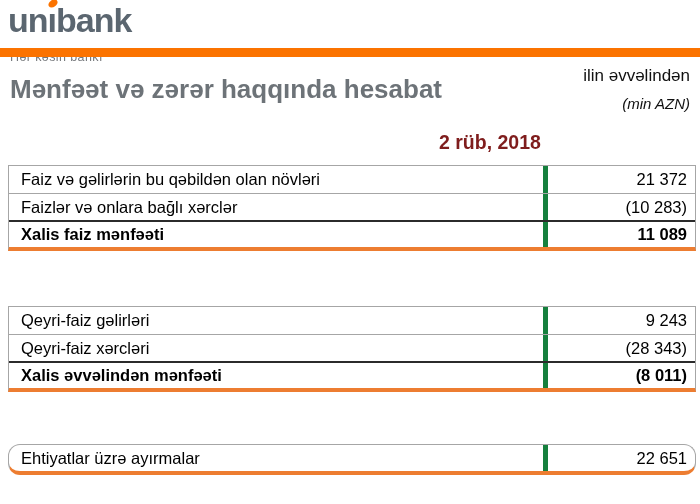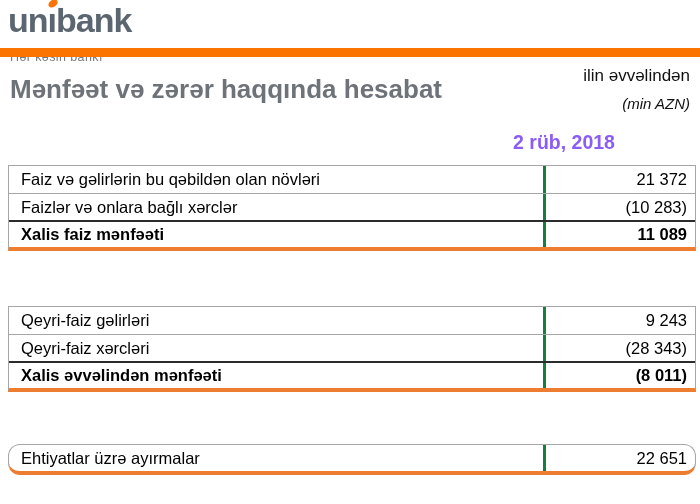--- a/index.html
+++ b/index.html
@@ -38,22 +38,22 @@
   }
   .period-note{
     position:absolute;right:10px;top:66px;width:250px;text-align:right;
     font-size:17px;color:#111;
   }
   .unit-note{
     position:absolute;right:10px;top:95px;width:250px;text-align:right;
     font-size:15px;font-style:italic;color:#111;
   }
   .col-header{
-    position:absolute;right:11px;top:131px;width:250px;text-align:center;
-    font-size:19.5px;font-weight:bold;color:#8b5cf6;
+    position:absolute;right:11px;top:131px;width:250px;text-align:left;
+    font-size:19.5px;font-weight:bold;color:#7f1d1d;
   }
 
   
   .tbl{
     position:absolute;left:8px;width:688px;
     border:1px solid #A6A6A6;
     border-bottom:4px solid #ED7D31;
   }
   .tbl-1{top:165px;}
   .tbl-2{top:306px;}
@@ -66,21 +66,21 @@
   .tbl-3 .t-row{height:26px;}
   .t-row:first-child{border-top:none;}
   .t-row.total{font-weight:bold;border-top:2px solid #2B2B2B;}
   .cell-label{
     flex:1;display:flex;align-items:center;
     padding-left:12px;padding-right:6px;
     white-space:nowrap;overflow:hidden;
   }
   .cell-value{
     width:152px;display:flex;align-items:center;justify-content:flex-end;
-    padding-right:8px;border-left:3px solid #15803d;
+    padding-right:8px;border-left:5px solid #15803d;
     white-space:nowrap;
     padding-left:24px;
   }
 </style>
 </head>
 <body>
 
 <div class="logo">
   <div class="wordmark"><span>un</span><span class="logo-i-wrap"><span>ı</span><span class="i-accent"></span></span><span>bank</span></div>
   <div class="tagline">Hər kəsin bankı</div>

